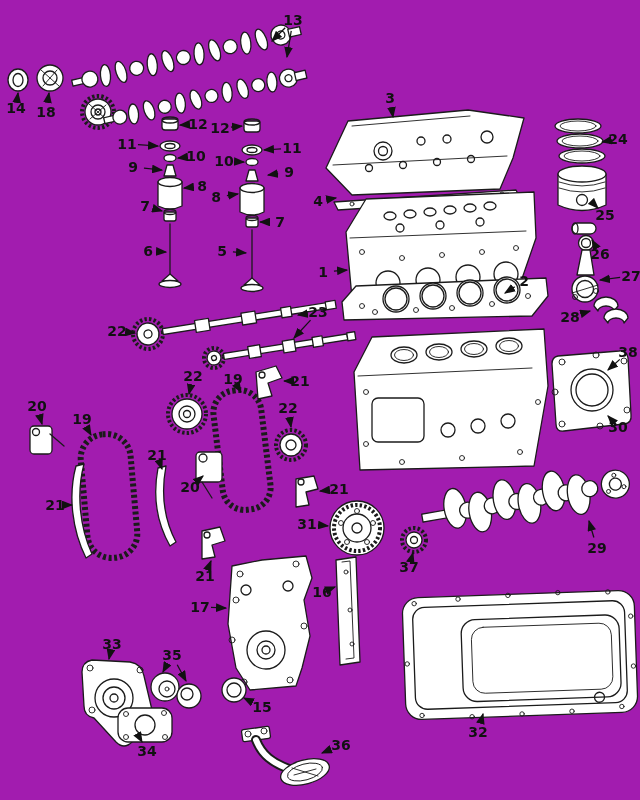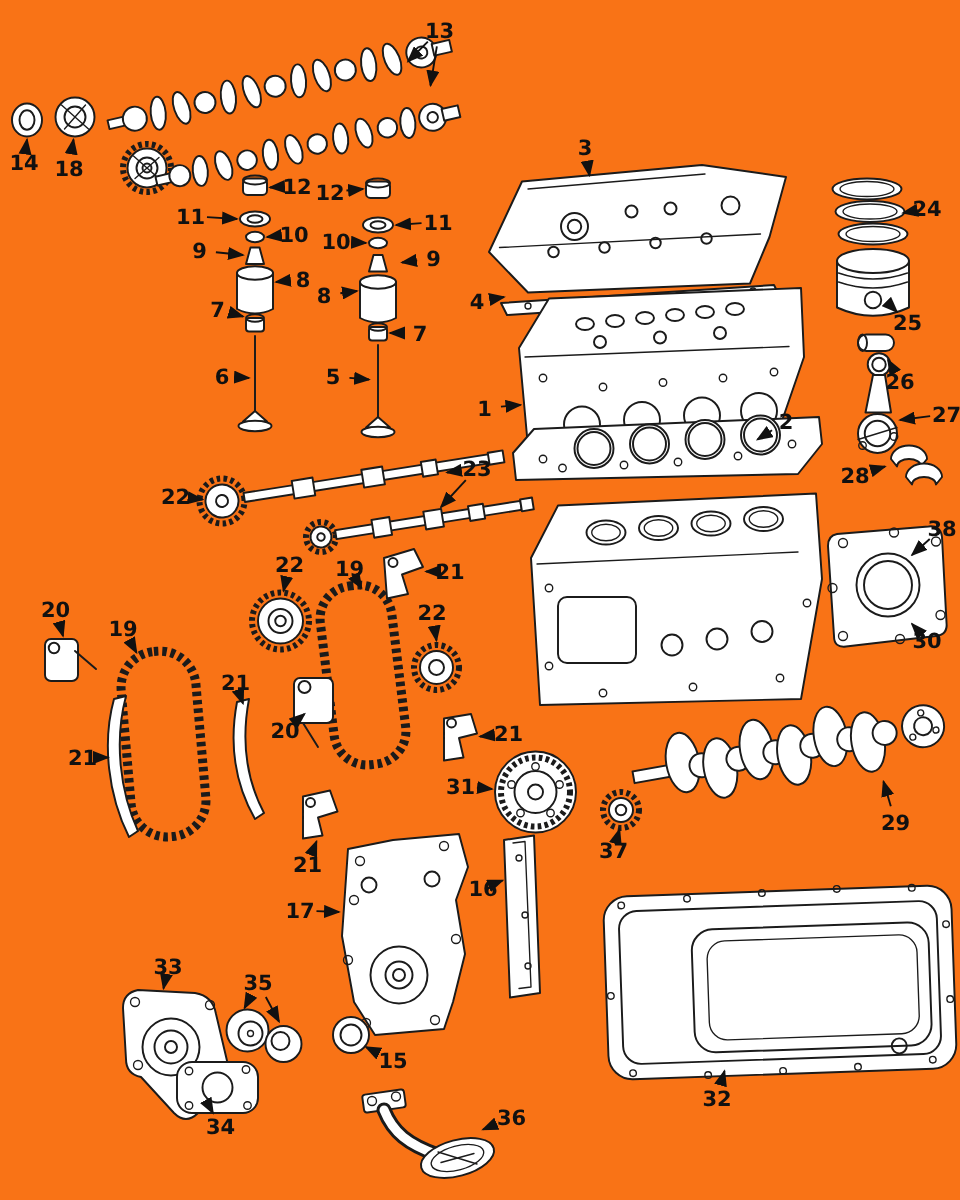--- a/index.html
+++ b/index.html
@@ -1,18 +1,18 @@
 <!DOCTYPE html>
 <html><head>
 <meta charset="utf-8">
 <style>
   html,body{margin:0;padding:0;}
   body{width:640px;height:800px;background:#ffffff;overflow:hidden;
        font-family:"DejaVu Sans",sans-serif;}
-  .stage{position:relative;width:640px;height:800px;background:#f97316;}
+  .stage{position:relative;width:640px;height:800px;background:#a21caf;}
   svg{position:absolute;left:0;top:0;}
   .ln{stroke:#1b1b1b;fill:none;stroke-width:1.3;stroke-linejoin:round;stroke-linecap:round;}
   .fw{fill:#ffffff;}
   .thin{stroke-width:0.9;}
   .chain{stroke:#1b1b1b;stroke-width:6;stroke-dasharray:3 2.6;fill:none;}
   .teeth{stroke:#1b1b1b;fill:none;stroke-width:4;stroke-dasharray:2.4 2.2;}
   .tube-o{stroke:#1b1b1b;stroke-width:10;fill:none;stroke-linecap:round;}
   .tube-i{stroke:#ffffff;stroke-width:6;fill:none;stroke-linecap:round;}
   .callout-num{font-family:"DejaVu Sans",sans-serif;font-size:14px;font-weight:bold;
                fill:#111111;text-anchor:middle;}

